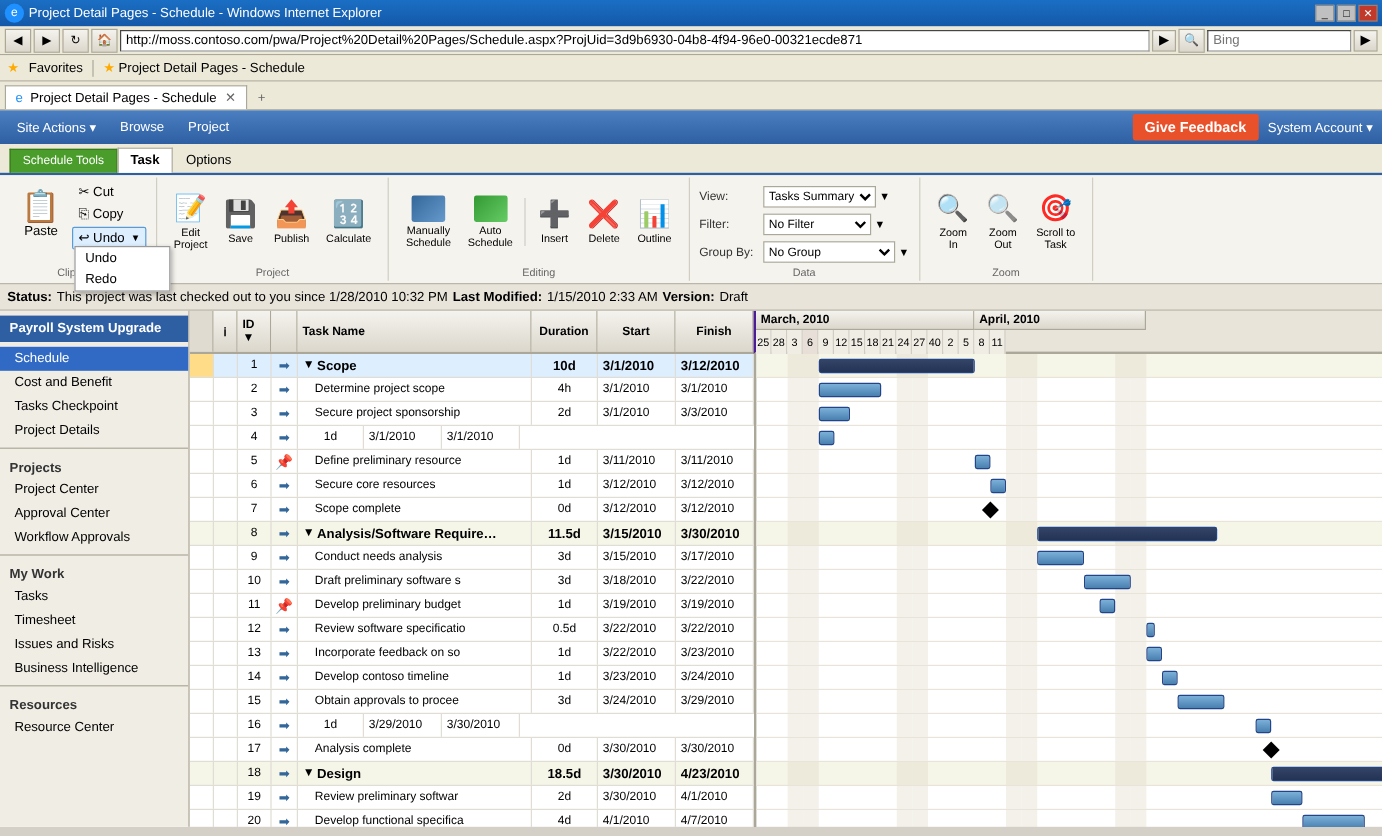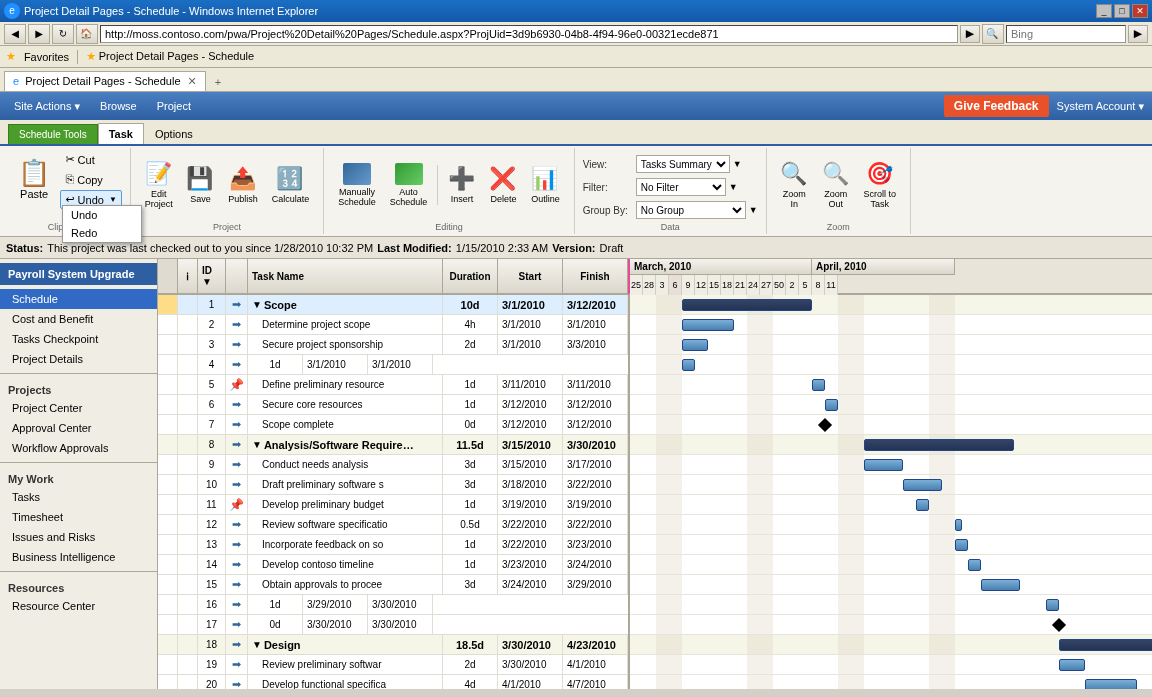--- a/index.html
+++ b/index.html
@@ -419,38 +419,38 @@
     <div id="grid-header">
       <div class="col-header col-indicator" style="width:20px;background:#e0dbd0;"></div>
       <div class="col-header col-info" style="width:20px;">ℹ</div>
       <div class="col-header col-id" style="width:28px;">ID ▼</div>
       <div class="col-header col-mode" style="width:22px;"></div>
       <div class="col-header col-taskname" style="width:195px;justify-content:flex-start;padding-left:4px;">Task Name</div>
       <div class="col-header col-duration" style="width:55px;">Duration</div>
       <div class="col-header col-start" style="width:65px;">Start</div>
       <div class="col-header col-finish" style="width:65px;">Finish</div>
 
-      <div id="gantt-header" style="flex:1;position:relative;border-left:2px solid #ec4899;">
+      <div id="gantt-header" style="flex:1;position:relative;border-left:2px solid #4c1d95;">
 
         <div class="gantt-month-header" style="left:0;width:182px;">March, 2010</div>
         <div class="gantt-month-header" style="left:182px;width:143px;">April, 2010</div>
 
         <div id="gantt-day-headers" style="position:absolute;top:16px;display:flex;height:20px;">
             <div style="width: 13px; height: 20px; border-right: 1px solid rgb(208, 205, 196); font-size: 9px; display: flex; align-items: center; justify-content: center; background: rgb(240, 237, 228);">25</div>
             <div style="width: 13px; height: 20px; border-right: 1px solid rgb(208, 205, 196); font-size: 9px; display: flex; align-items: center; justify-content: center; background: rgb(240, 237, 228);">28</div>
             <div style="width: 13px; height: 20px; border-right: 1px solid rgb(208, 205, 196); font-size: 9px; display: flex; align-items: center; justify-content: center; background: rgb(240, 237, 228);">3</div>
             <div style="width: 13px; height: 20px; border-right: 1px solid rgb(208, 205, 196); font-size: 9px; display: flex; align-items: center; justify-content: center; background: rgb(232, 224, 216);">6</div>
             <div style="width: 13px; height: 20px; border-right: 1px solid rgb(208, 205, 196); font-size: 9px; display: flex; align-items: center; justify-content: center; background: rgb(240, 237, 228);">9</div>
             <div style="width: 13px; height: 20px; border-right: 1px solid rgb(208, 205, 196); font-size: 9px; display: flex; align-items: center; justify-content: center; background: rgb(240, 237, 228);">12</div>
             <div style="width: 13px; height: 20px; border-right: 1px solid rgb(208, 205, 196); font-size: 9px; display: flex; align-items: center; justify-content: center; background: rgb(240, 237, 228);">15</div>
             <div style="width: 13px; height: 20px; border-right: 1px solid rgb(208, 205, 196); font-size: 9px; display: flex; align-items: center; justify-content: center; background: rgb(240, 237, 228);">18</div>
             <div style="width: 13px; height: 20px; border-right: 1px solid rgb(208, 205, 196); font-size: 9px; display: flex; align-items: center; justify-content: center; background: rgb(240, 237, 228);">21</div>
             <div style="width: 13px; height: 20px; border-right: 1px solid rgb(208, 205, 196); font-size: 9px; display: flex; align-items: center; justify-content: center; background: rgb(240, 237, 228);">24</div>
             <div style="width: 13px; height: 20px; border-right: 1px solid rgb(208, 205, 196); font-size: 9px; display: flex; align-items: center; justify-content: center; background: rgb(240, 237, 228);">27</div>
-            <div style="width: 13px; height: 20px; border-right: 1px solid rgb(208, 205, 196); font-size: 9px; display: flex; align-items: center; justify-content: center; background: rgb(240, 237, 228);">50</div>
+            <div style="width: 13px; height: 20px; border-right: 1px solid rgb(208, 205, 196); font-size: 9px; display: flex; align-items: center; justify-content: center; background: rgb(240, 237, 228);">40</div>
             <div style="width: 13px; height: 20px; border-right: 1px solid rgb(208, 205, 196); font-size: 9px; display: flex; align-items: center; justify-content: center; background: rgb(240, 237, 228);">2</div>
             <div style="width: 13px; height: 20px; border-right: 1px solid rgb(208, 205, 196); font-size: 9px; display: flex; align-items: center; justify-content: center; background: rgb(240, 237, 228);">5</div>
             <div style="width: 13px; height: 20px; border-right: 1px solid rgb(208, 205, 196); font-size: 9px; display: flex; align-items: center; justify-content: center; background: rgb(240, 237, 228);">8</div>
             <div style="width: 13px; height: 20px; border-right: 1px solid rgb(208, 205, 196); font-size: 9px; display: flex; align-items: center; justify-content: center; background: rgb(240, 237, 228);">11</div>
           </div>
       </div>
     </div>
 
     <div id="grid-body" style="display:flex;flex:1;overflow-y:auto;">
 
@@ -663,20 +663,21 @@
             <div class="task-cell col-start" style="width: 65px;">3/29/2010</div>
             <div class="task-cell col-finish" style="width: 65px;">3/30/2010</div>
           </div>
           <div class="task-row">
             <div class="task-cell col-indicator" style="width: 20px;"></div>
             <div class="task-cell col-info" style="width: 20px;"></div>
             <div class="task-cell col-id" style="width: 28px; justify-content: center;">17</div>
             <div class="task-cell col-mode" style="width: 22px; justify-content: center;">
               <span style="color:#336699;font-size:11px;">➡</span>
             </div>
+            <div class="task-cell col-taskname" style="width: 195px; justify-content: flex-start; padding-left: 14px;">Analysis complete</div>
             <div class="task-cell col-duration" style="width: 55px; justify-content: center;">0d</div>
             <div class="task-cell col-start" style="width: 65px;">3/30/2010</div>
             <div class="task-cell col-finish" style="width: 65px;">3/30/2010</div>
           </div>
           <div class="task-row task-row-summary">
             <div class="task-cell col-indicator" style="width: 20px;"></div>
             <div class="task-cell col-info" style="width: 20px;"></div>
             <div class="task-cell col-id" style="width: 28px; justify-content: center;">18</div>
             <div class="task-cell col-mode" style="width: 22px; justify-content: center;">
               <span style="color:#336699;font-size:11px;">➡</span>

